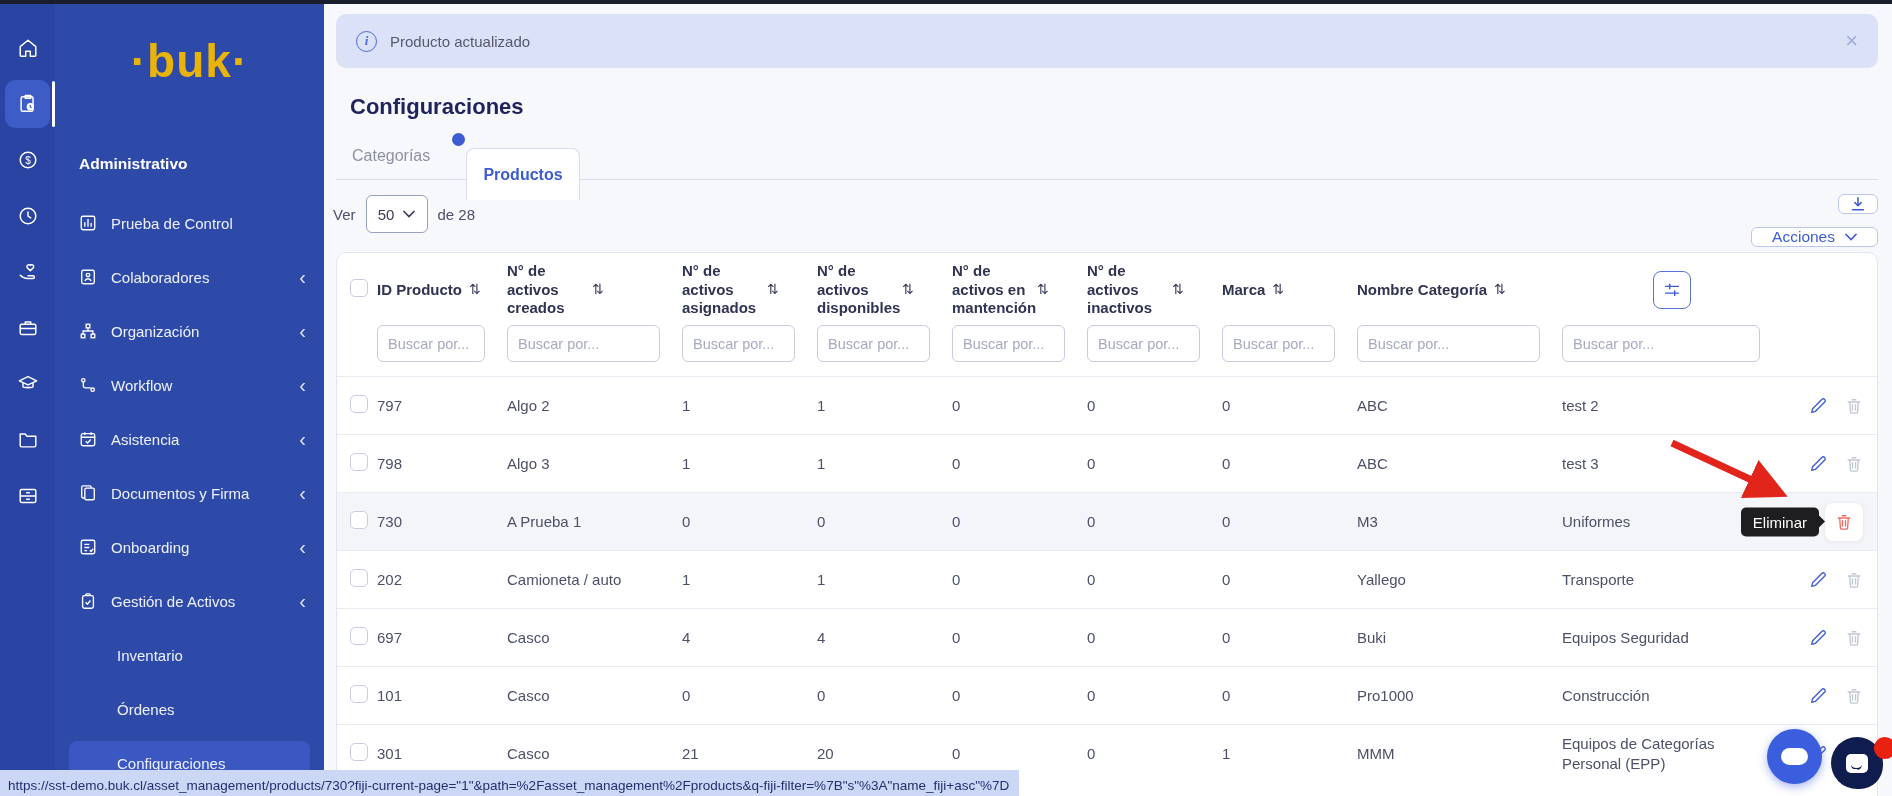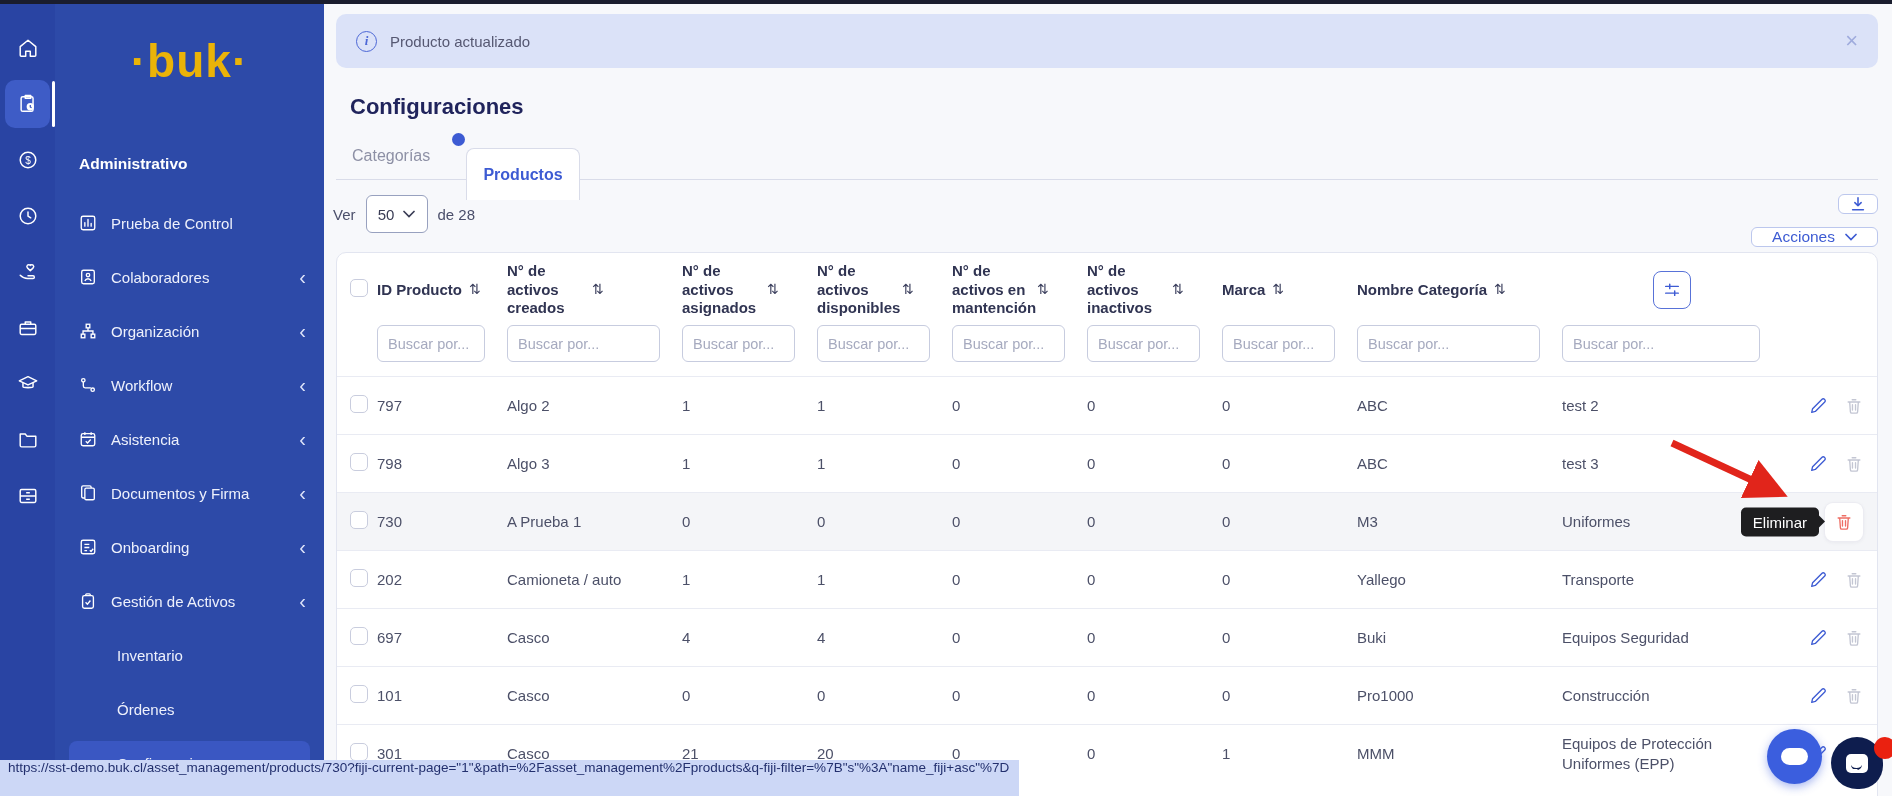--- a/index.html
+++ b/index.html
@@ -72,21 +72,21 @@
   .icon-edit, .icon-trash { display:flex; cursor:pointer; }
   .icon-trash { color:#c3c6d3; }
   .trash-wrap { display:flex; }
   .trash-wrap.trash-box { width:38px; height:38px; background:#fff; border-radius:8px; box-shadow:0 0 0 1px #ececf2, 0 1px 4px rgba(40,44,80,.08); align-items:center; justify-content:center; }
   .trash-box .icon-trash { color:#ee6e64; }
   .tooltip { position:absolute; right:58px; top:50%; transform:translateY(-50%); background:#1e1e20; color:#fff; font-size:15px; padding:6px 12px; border-radius:5px; white-space:nowrap; z-index:10; }
   .tooltip::after { content:""; position:absolute; left:100%; top:50%; margin-top:-6px; border:6px solid transparent; border-left-color:#1e1e20; }
 
   
   .red-arrow { position:absolute; left:0; top:0; width:1892px; height:796px; pointer-events:none; z-index:30; }
-  .statusbar { position:absolute; left:0; bottom:0; height:36px; background:#ccd7f6; color:#23306e; font-size:13.5px; padding:0 10px 0 8px; white-space:nowrap; z-index:40; }
+  .statusbar { position:absolute; left:0; bottom:0; height:26px; background:#ccd7f6; color:#23306e; font-size:13.5px; padding:8px 10px 0 8px; white-space:nowrap; z-index:40; }
   .chat-blue { position:absolute; left:1767px; top:729px; width:55px; height:55px; border-radius:50%; background:#3b5ede; z-index:35; display:flex; align-items:center; justify-content:center; box-shadow:0 3px 10px rgba(59,94,222,.45); cursor:pointer; }
   .bubble { position:relative; width:27px; height:17px; background:#fff; border-radius:9px; }
   .bubble::after { content:""; position:absolute; bottom:-5px; left:6px; border:5px solid transparent; border-top-color:#fff; }
   .chat-navy { position:absolute; left:1831px; top:737px; width:52px; height:52px; border-radius:50% 50% 45% 50%; background:#0e1d4e; z-index:34; display:flex; align-items:center; justify-content:center; cursor:pointer; }
   .navy-glyph { position:relative; width:22px; height:19px; background:#fff; border-radius:5px; }
   .navy-glyph::before { content:""; position:absolute; left:5px; top:8px; width:11px; height:6px; border-bottom:2px solid #0e1d4e; border-radius:0 0 9px 9px; }
   .navy-glyph::after { content:""; position:absolute; bottom:-4px; left:4px; border:4px solid transparent; border-top-color:#fff; }
   .chat-badge { position:absolute; left:1874px; top:737px; width:22px; height:22px; border-radius:50%; background:#ea2110; z-index:36; }
 </style>
 </head>
@@ -498,21 +498,21 @@
         <div class="trow data">
     <div class="cb-cell"><span class="checkbox"></span></div>
     <div class="cell">301</div>
     <div class="cell">Casco</div>
     <div class="cell">21</div>
     <div class="cell">20</div>
     <div class="cell">0</div>
     <div class="cell">0</div>
     <div class="cell">1</div>
     <div class="cell">MMM</div>
-    <div class="cell">Equipos de Protección Uniformes (EPP)</div>
+    <div class="cell">Equipos de Categorías Personal (EPP)</div>
     <div class="actions">
       <span class="icon-edit">
         <svg width="18" height="18" viewBox="0 0 20 20">
                 <path d="M3 17l1-4L14.5 2.5a1.8 1.8 0 0 1 2.6 0l.4.4a1.8 1.8 0 0 1 0 2.6L7 16l-4 1z" fill="none" stroke="#3d5bd3" stroke-width="1.5" stroke-linejoin="round"></path>
               </svg>
       </span>
       <span class="trash-wrap">
         <span class="icon-trash">
           <svg width="18" height="18" viewBox="0 0 20 20" fill="none" stroke="currentColor" stroke-width="1.5" stroke-linecap="round">
                   <path d="M3.5 5.5h13M8 3h4M5.2 5.5l.8 11a1.5 1.5 0 0 0 1.5 1.4h5a1.5 1.5 0 0 0 1.5-1.4l.8-11M8.3 8.5v6M11.7 8.5v6"></path>

